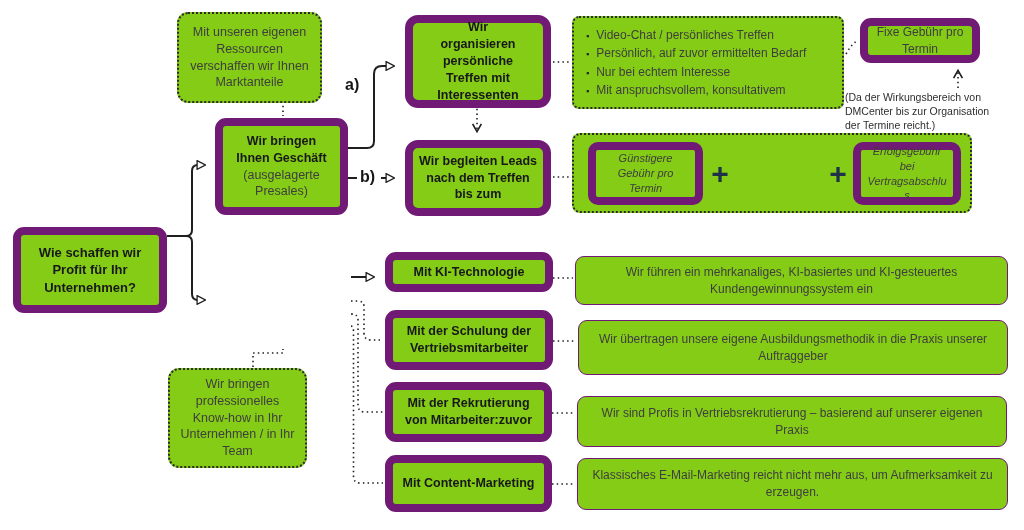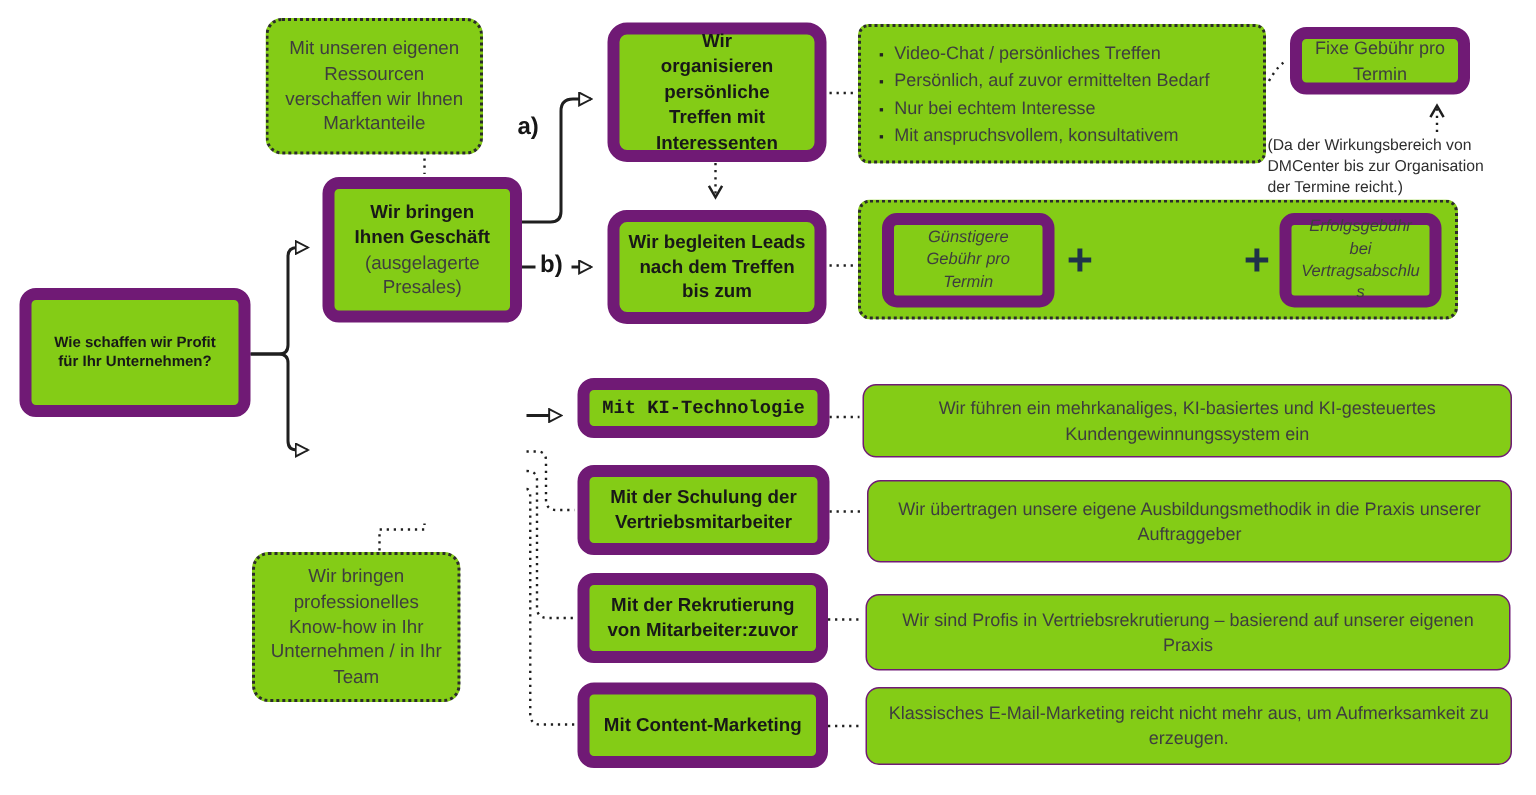--- a/index.html
+++ b/index.html
@@ -10,21 +10,21 @@
   .connectors{position:absolute;left:0;top:0;width:1024px;height:530px;pointer-events:none;}
   .box{
     position:absolute;box-sizing:border-box;background:#84cc16;
     display:flex;flex-direction:column;align-items:center;justify-content:center;
     text-align:center;color:#3e3e3e;
   }
   .solid{border:8px solid #701a75;border-radius:11px;}
   .dashed{border:2px dotted #2b2b2b;border-radius:11px;}
   .title{font-weight:700;color:#181818;}
   .sub{font-weight:400;color:#3e3e3e;}
-  .fs13{font-size:10px;line-height:1.35;}
+  .fs13{font-size:13px;line-height:1.35;margin-top:35px;}
   .fs125{font-size:12.5px;line-height:1.35;}
   .fs12{font-size:12px;line-height:1.4;}
   .fs11{font-size:11px;line-height:1.35;}
   .bullets{align-items:flex-start;justify-content:center;text-align:left;padding:6px 12px;}
   .bullet-row{display:flex;gap:7px;align-items:baseline;font-size:12px;line-height:1.52;color:#3e3e3e;}
   .bullet-glyph{font-size:9px;color:#222;}
   .plus{
     position:absolute;font-size:30px;font-weight:800;color:#1f3249;
     line-height:1;transform:translate(-50%,-50%);
   }
@@ -141,21 +141,21 @@
   <div class="plus" style="left:838px;top:174px;">+</div>
   <div class="box solid fs11 feebox brk" style="left:853px;top:142px;width:108px;height:63px;">
     <span class="sub">Erfolgsgebühr bei Vertragsabschlus</span>
   </div>
 
 
   <div class="box dashed fs125" style="left:168px;top:368px;width:139px;height:100px;padding:4px 10px;">
     <span class="sub">Wir bringen professionelles Know-how in Ihr Unternehmen / in Ihr Team</span>
   </div>
 
-  <div class="box solid fs125" style="left:385px;top:252px;width:168px;height:40px;padding:4px 8px;font-family:Liberation Mono, monospace;">
+  <div class="box solid fs125" style="left:385px;top:252px;width:168px;height:40px;padding:4px 8px;">
     <span class="title">Mit KI-Technologie</span>
   </div>
   <div class="box solid fs125" style="left:385px;top:310px;width:168px;height:60px;padding:4px 8px;">
     <span class="title">Mit der Schulung der Vertriebsmitarbeiter</span>
   </div>
   <div class="box solid fs125" style="left:385px;top:382px;width:167px;height:60px;padding:4px 8px;">
     <span class="title">Mit der Rekrutierung von Mitarbeiter:zuvor</span>
   </div>
   <div class="box solid fs125" style="left:385px;top:455px;width:167px;height:57px;padding:4px 8px;align-items:center;">
     <span class="title">Mit Content-Marketing</span>

